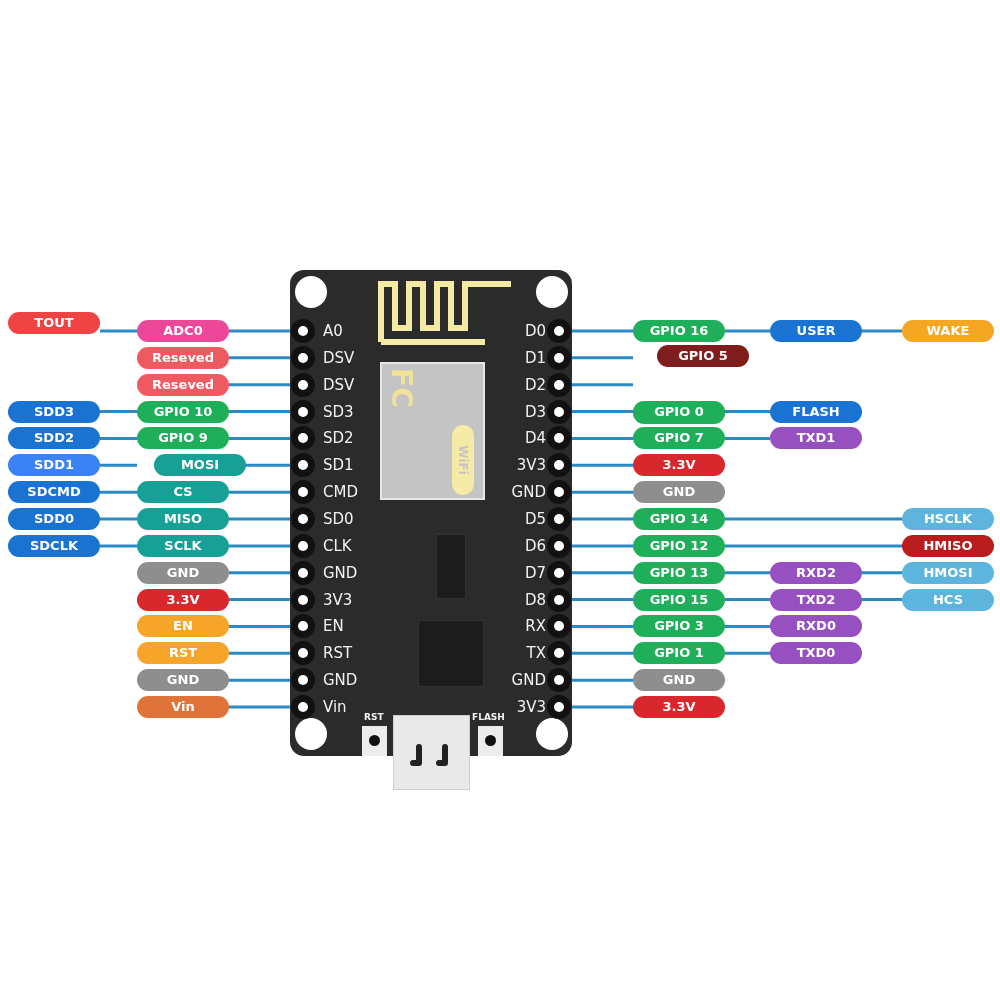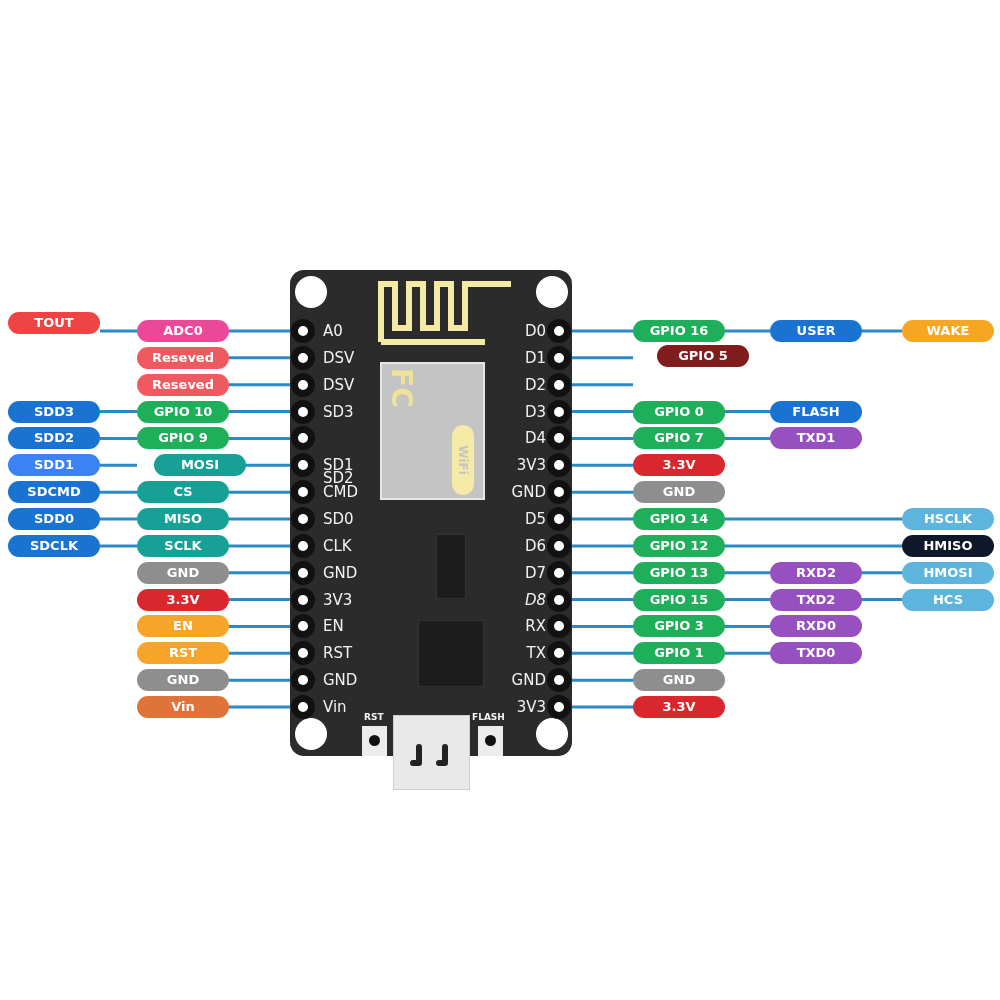--- a/index.html
+++ b/index.html
@@ -121,21 +121,21 @@
     <div class="badge" style="left: 633px; top: 373.72px; width: 92px; background: rgb(31, 174, 90); margin-top: 28px;">GPIO 4</div>
     <div class="badge" style="left: 633px; top: 400.58px; width: 92px; background: rgb(31, 174, 90);">GPIO 0</div>
     <div class="badge" style="left: 770px; top: 400.58px; width: 92px; background: rgb(26, 115, 209);">FLASH</div>
     <div class="badge" style="left: 633px; top: 427.44px; width: 92px; background: rgb(31, 174, 90);">GPIO 7</div>
     <div class="badge" style="left: 770px; top: 427.44px; width: 92px; background: rgb(150, 80, 192);">TXD1</div>
     <div class="badge" style="left: 633px; top: 454.3px; width: 92px; background: rgb(216, 40, 45);">3.3V</div>
     <div class="badge" style="left: 633px; top: 481.16px; width: 92px; background: rgb(142, 142, 142);">GND</div>
     <div class="badge" style="left: 633px; top: 508.02px; width: 92px; background: rgb(31, 174, 90);">GPIO 14</div>
     <div class="badge" style="left: 902px; top: 508.02px; width: 92px; background: rgb(93, 181, 221);">HSCLK</div>
     <div class="badge" style="left: 633px; top: 534.88px; width: 92px; background: rgb(31, 174, 90);">GPIO 12</div>
-    <div class="badge" style="left: 902px; top: 534.88px; width: 92px; background: #0f172a;">HMISO</div>
+    <div class="badge" style="left: 902px; top: 534.88px; width: 92px; background: #b91c1c;">HMISO</div>
     <div class="badge" style="left: 633px; top: 561.74px; width: 92px; background: rgb(31, 174, 90);">GPIO 13</div>
     <div class="badge" style="left: 770px; top: 561.74px; width: 92px; background: rgb(150, 80, 192);">RXD2</div>
     <div class="badge" style="left: 902px; top: 561.74px; width: 92px; background: rgb(93, 181, 221);">HMOSI</div>
     <div class="badge" style="left: 633px; top: 588.6px; width: 92px; background: rgb(31, 174, 90);">GPIO 15</div>
     <div class="badge" style="left: 770px; top: 588.6px; width: 92px; background: rgb(150, 80, 192);">TXD2</div>
     <div class="badge" style="left: 902px; top: 588.6px; width: 92px; background: rgb(93, 181, 221);">HCS</div>
     <div class="badge" style="left: 633px; top: 615.46px; width: 92px; background: rgb(31, 174, 90);">GPIO 3</div>
     <div class="badge" style="left: 770px; top: 615.46px; width: 92px; background: rgb(150, 80, 192);">RXD0</div>
     <div class="badge" style="left: 633px; top: 642.32px; width: 92px; background: rgb(31, 174, 90);">GPIO 1</div>
     <div class="badge" style="left: 770px; top: 642.32px; width: 92px; background: rgb(150, 80, 192);">TXD0</div>
@@ -165,21 +165,21 @@
 <div id="pins">
     <div class="pin" style="left: 291px; top: 319px;"></div>
     <div class="pinlabel left" style="top: 322px;">A0</div>
     <div class="pin" style="left: 291px; top: 345.86px;"></div>
     <div class="pinlabel left" style="top: 348.86px;">DSV</div>
     <div class="pin" style="left: 291px; top: 372.72px;"></div>
     <div class="pinlabel left" style="top: 375.72px;">DSV</div>
     <div class="pin" style="left: 291px; top: 399.58px;"></div>
     <div class="pinlabel left" style="top: 402.58px;">SD3</div>
     <div class="pin" style="left: 291px; top: 426.44px;"></div>
-    <div class="pinlabel left" style="top: 429.44px; margin-top: 40px;">SD2</div>
+    <div class="pinlabel left" style="top: 429.44px;">SD2</div>
     <div class="pin" style="left: 291px; top: 453.3px;"></div>
     <div class="pinlabel left" style="top: 456.3px;">SD1</div>
     <div class="pin" style="left: 291px; top: 480.16px;"></div>
     <div class="pinlabel left" style="top: 483.16px;">CMD</div>
     <div class="pin" style="left: 291px; top: 507.02px;"></div>
     <div class="pinlabel left" style="top: 510.02px;">SD0</div>
     <div class="pin" style="left: 291px; top: 533.88px;"></div>
     <div class="pinlabel left" style="top: 536.88px;">CLK</div>
     <div class="pin" style="left: 291px; top: 560.74px;"></div>
     <div class="pinlabel left" style="top: 563.74px;">GND</div>
@@ -207,21 +207,21 @@
     <div class="pinlabel right" style="top: 456.3px;">3V3</div>
     <div class="pin" style="left: 547px; top: 480.16px;"></div>
     <div class="pinlabel right" style="top: 483.16px;">GND</div>
     <div class="pin" style="left: 547px; top: 507.02px;"></div>
     <div class="pinlabel right" style="top: 510.02px;">D5</div>
     <div class="pin" style="left: 547px; top: 533.88px;"></div>
     <div class="pinlabel right" style="top: 536.88px;">D6</div>
     <div class="pin" style="left: 547px; top: 560.74px;"></div>
     <div class="pinlabel right" style="top: 563.74px;">D7</div>
     <div class="pin" style="left: 547px; top: 587.6px;"></div>
-    <div class="pinlabel right" style="top: 590.6px; font-style: italic;">D8</div>
+    <div class="pinlabel right" style="top: 590.6px;">D8</div>
     <div class="pin" style="left: 547px; top: 614.46px;"></div>
     <div class="pinlabel right" style="top: 617px;">RX</div>
     <div class="pin" style="left: 547px; top: 641.32px;"></div>
     <div class="pinlabel right" style="top: 644.32px;">TX</div>
     <div class="pin" style="left: 547px; top: 668.18px;"></div>
     <div class="pinlabel right" style="top: 671.18px;">GND</div>
     <div class="pin" style="left: 547px; top: 695.04px;"></div>
     <div class="pinlabel right" style="top: 698.04px;">3V3</div>
   </div>
 

